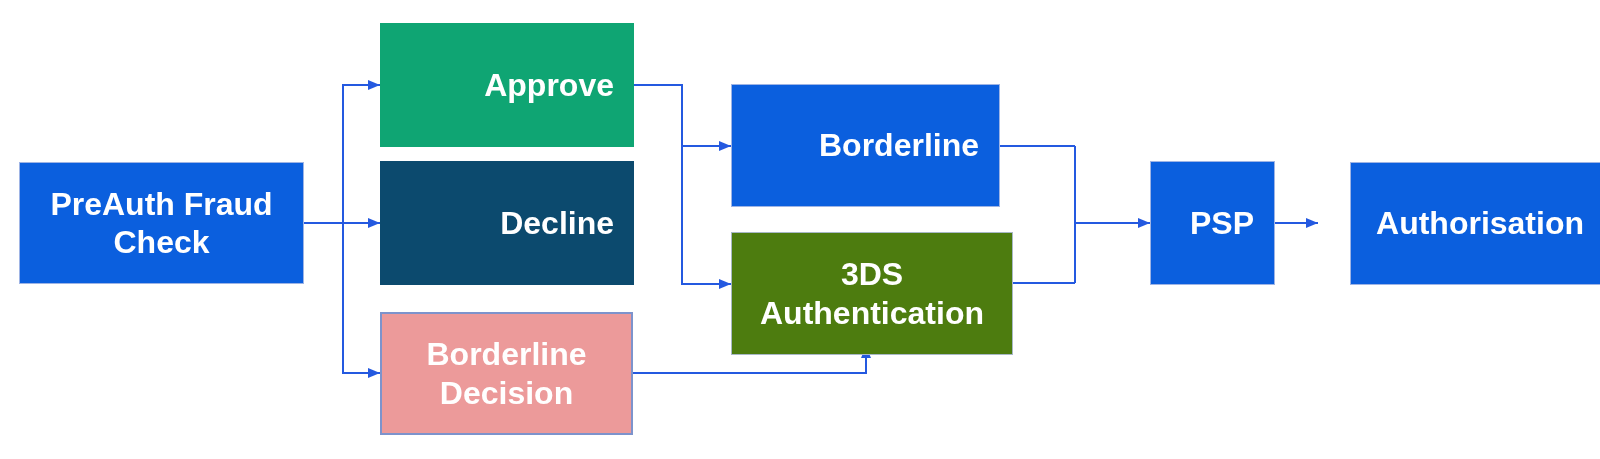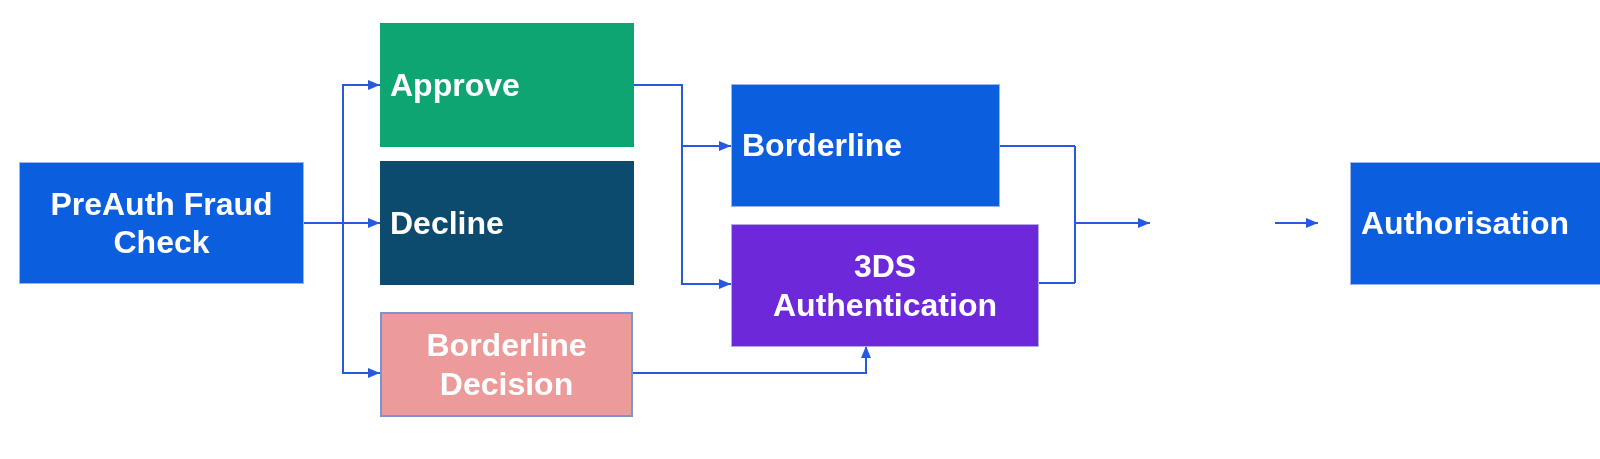--- a/index.html
+++ b/index.html
@@ -25,23 +25,23 @@
   }
   .edge {
     stroke: currentColor;
     stroke-width: 2;
     fill: none;
   }
   .node {
     position: absolute;
     display: flex;
     align-items: center;
-    justify-content: flex-start;
+    justify-content: flex-end;
     text-align: center;
-    padding: 0 10px;
+    padding: 0 20px;
     box-sizing: border-box;
     color: #ffffff;
     font-weight: 700;
     font-size: 32px;
     line-height: 1.2;
   }
   .node.subtle-border {
     border: 1px solid rgba(185, 195, 230, 0.85);
   }
   .node.strong-border {
@@ -80,30 +80,33 @@
   </div>
 
   <div class="node" style="left: 380px; top: 23px; width: 254px; height: 124px; background-color: rgb(15, 165, 115); color: rgb(255, 255, 255);">
     <span class="label">Approve</span>
   </div>
 
   <div class="node" style="left: 380px; top: 161px; width: 254px; height: 124px; background-color: #0c4a6e; color: rgb(255, 255, 255);">
     <span class="label">Decline</span>
   </div>
 
-  <div class="node strong-border" style="left: 380px; top: 312px; width: 253px; height: 105px; background-color: rgb(236, 154, 154); border-color: rgb(125, 147, 204); color: rgb(255, 255, 255);">
+  <div class="node strong-border" style="left: 380px; top: 312px; width: 253px; height: 123px; background-color: rgb(236, 154, 154); border-color: rgb(125, 147, 204); color: rgb(255, 255, 255);">
     <span class="label">Borderline Decision</span>
   </div>
 
   <div class="node subtle-border" style="left: 731px; top: 84px; width: 269px; height: 123px; background-color: rgb(11, 95, 222); color: rgb(255, 255, 255);">
     <span class="label">Borderline</span>
   </div>
 
-  <div class="node subtle-border" style="left: 731px; top: 224px; width: 308px; height: 123px; background-color: #6d28d9; color: rgb(255, 255, 255);">
+  <div class="node subtle-border" style="left: 731px; top: 232px; width: 282px; height: 123px; background-color: #4d7c0f; color: rgb(255, 255, 255);">
     <span class="label">3DS Authentication</span>
   </div>
 
+  <div class="node subtle-border" style="left: 1150px; top: 161px; width: 125px; height: 124px; background-color: rgb(11, 95, 222); color: rgb(255, 255, 255);">
+    <span class="label">PSP</span>
+  </div>
 
   <div class="node subtle-border" style="left: 1318px; top: 162px; width: 255px; height: 123px; background-color: rgb(11, 95, 222); color: rgb(255, 255, 255); margin-left: 32px;">
     <span class="label">Authorisation</span>
   </div>
 
 </div>
 
 </body></html>

